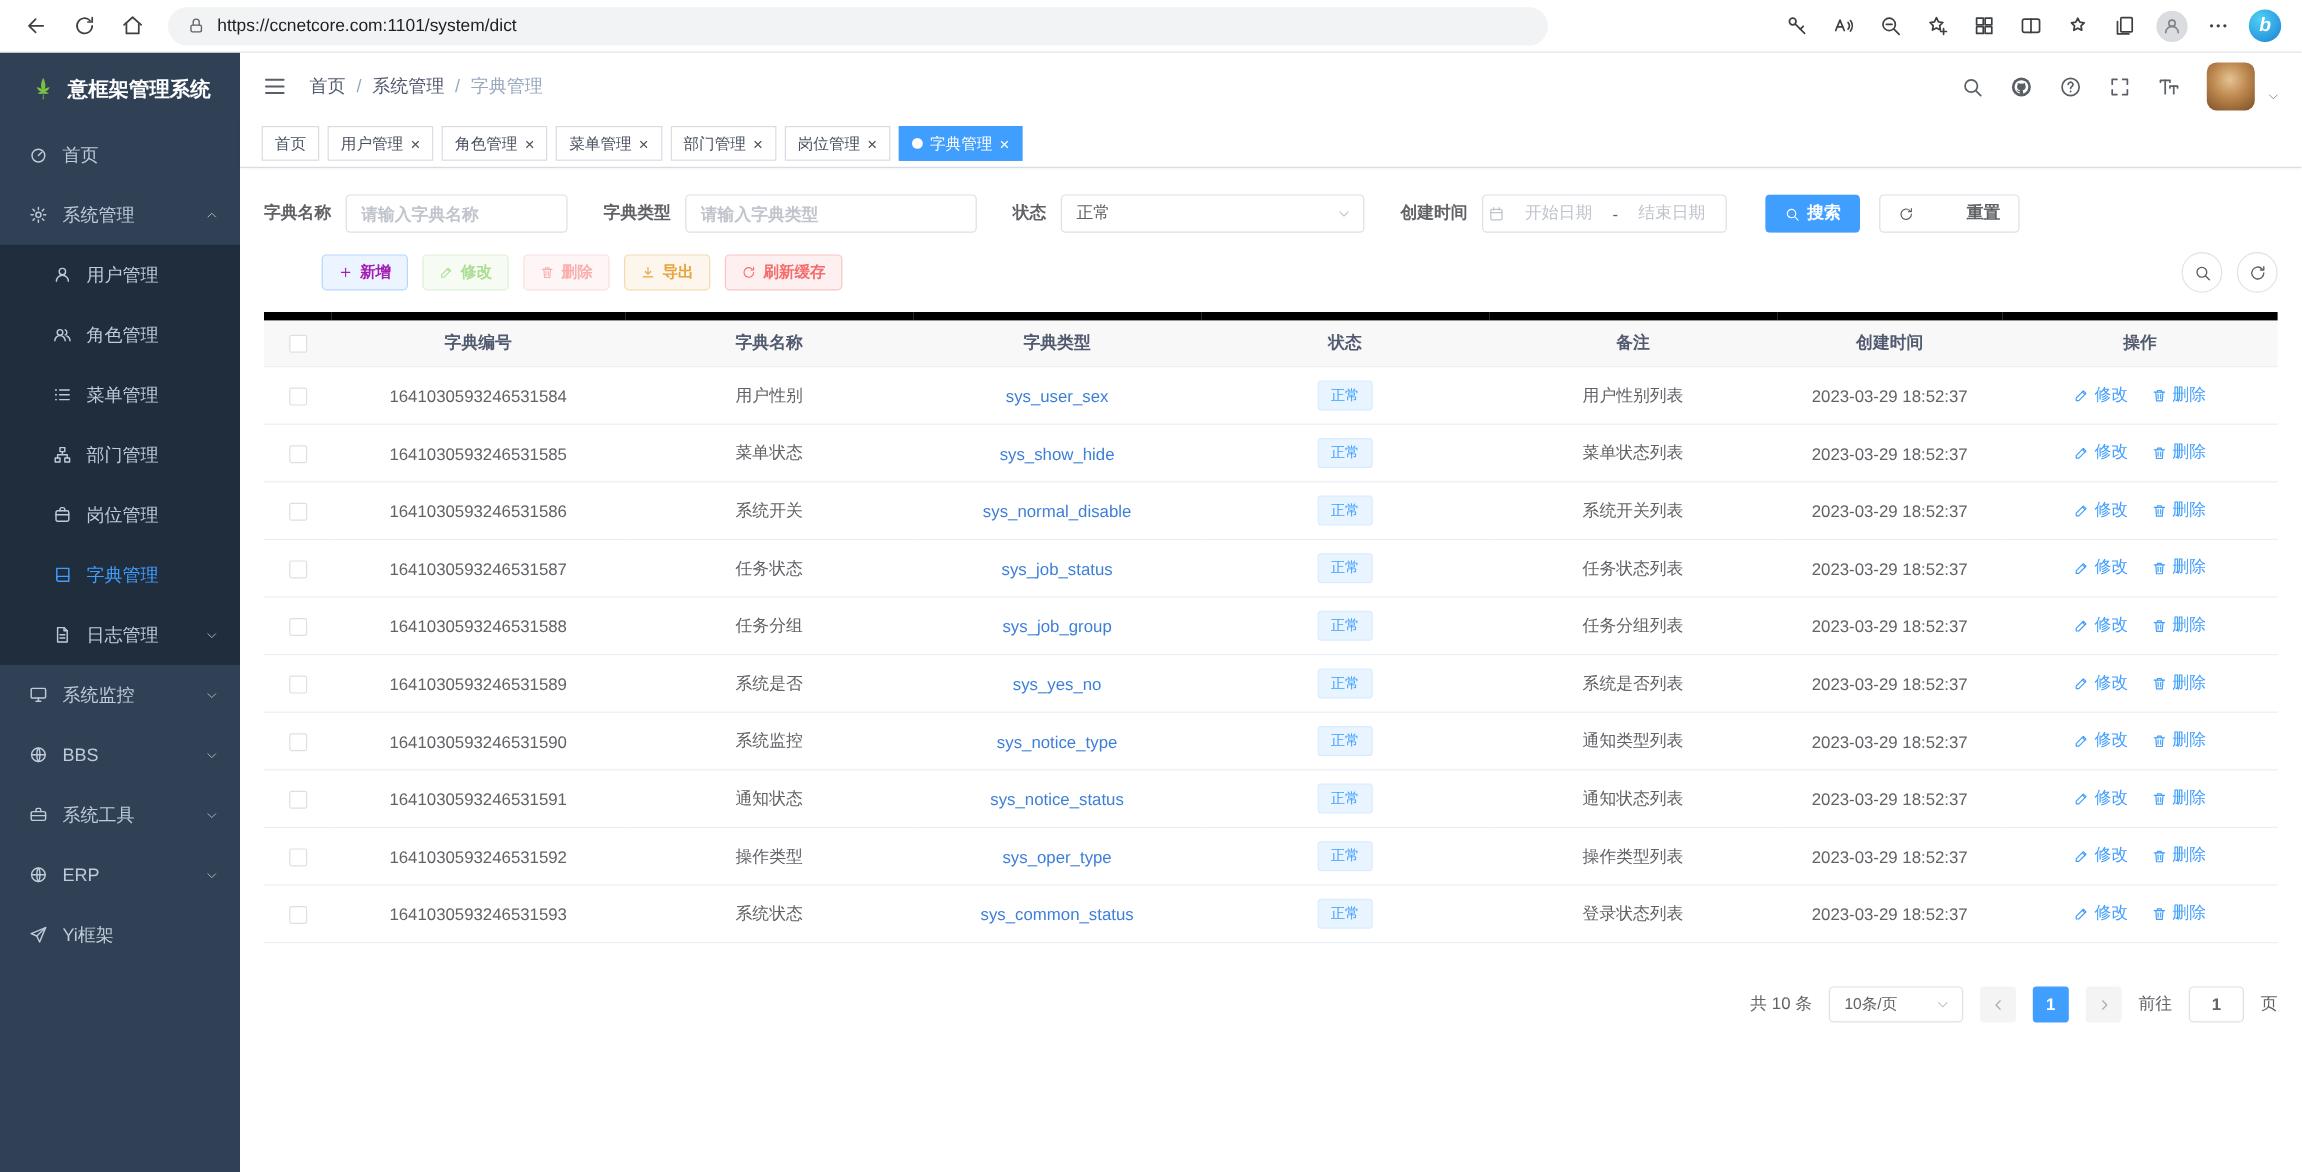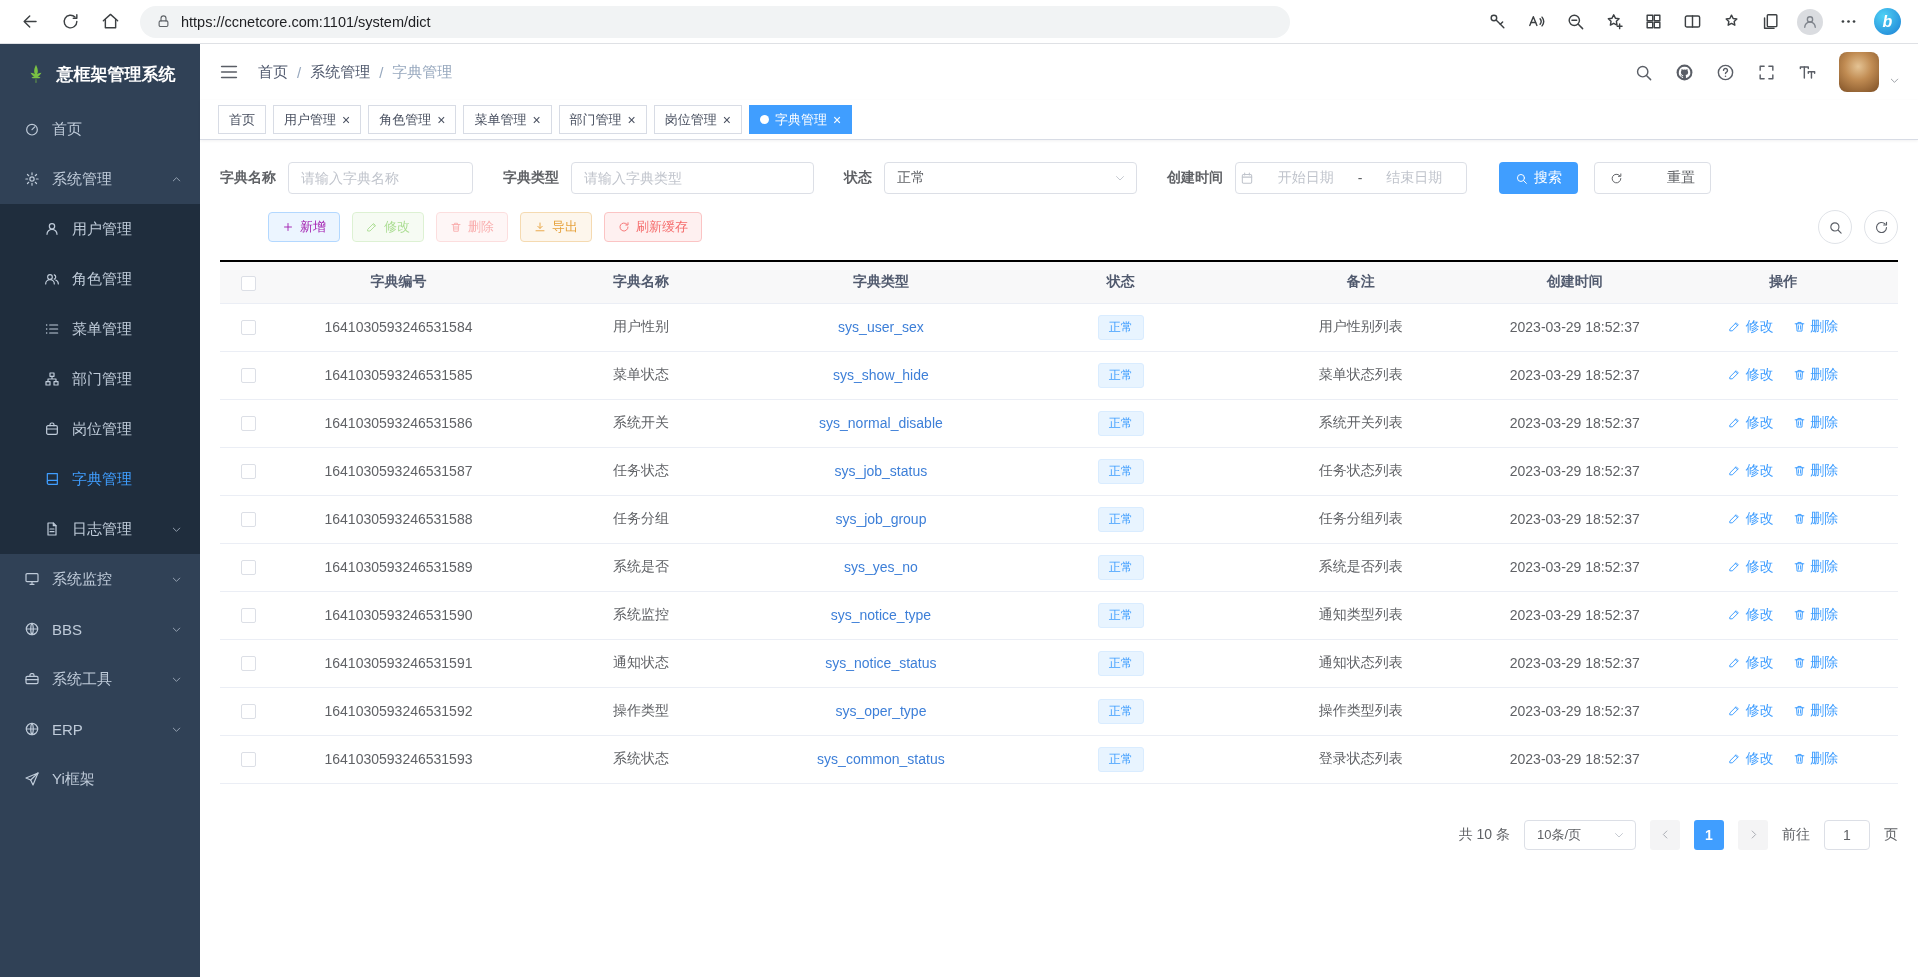--- a/index.html
+++ b/index.html
@@ -61,29 +61,29 @@
   .tab.active .dot { display:inline-block; }
   .tab-close { font-size:14px; line-height:1; }
   .tab-close:empty { display:none; }
 
   
   .content { flex:1; padding:14px 20px 0; }
 
   .filters { display:flex; align-items:center; margin-top:8px; }
   .f-group { display:flex; align-items:center; margin-right:30px; }
   .f-label { font-weight:bold; color:#606266; margin-right:12px; white-space:nowrap; }
-  input, button { font-family:inherit; }
+  input, button { font-family:inherit;font-weight:bold; }
   input.text { height:32px; border:1px solid #dcdfe6; border-radius:4px; padding:0 12px; font-size:14px; color:#606266; outline:none; background:#fff; }
   input::placeholder { color:#c0c4cc; }
   .inp-name { width:185px; }
   .inp-type { width:243px; }
   .select-box { height:32px; border:1px solid #dcdfe6; border-radius:4px; background:#fff; display:flex; align-items:center; padding:0 10px 0 12px; color:#606266; cursor:pointer; }
   .select-box .caret { margin-left:auto; width:12px; height:12px; color:#c0c4cc; }
   .sel-status { width:253px; }
-  .date-range { width:232px; height:32px; border:1px solid #dcdfe6; border-radius:4px; display:flex; align-items:center; gap:4px; padding:0 4px; color:#c0c4cc; background:#fff; cursor:pointer; }
+  .date-range { width:204px; height:32px; border:1px solid #dcdfe6; border-radius:4px; display:flex; align-items:center; gap:4px; padding:0 4px; color:#c0c4cc; background:#fff; cursor:pointer; }
   .date-range .ic { width:14px; height:14px; }
   .dr-ph { flex:1; text-align:center; }
   .dr-sep { color:#606266; }
 
   .btn { height:32px; border:1px solid transparent; border-radius:4px; padding:0 15px; font-size:14px; display:inline-flex; align-items:center; gap:6px; cursor:pointer; }
   .btn .ic { width:13px; height:13px; }
   .btn-search { background:#409eff; color:#fff; margin-left:2px; }
   .btn-reset { background:#fff; border-color:#dcdfe6; color:#606266; margin-left:16px;gap:44px; }
 
   .toolbar { display:flex; align-items:center; margin-top:16px; gap:12px; }
@@ -93,21 +93,21 @@
   .btn-edit   { color:#67c23a; background:#f0f9eb; border-color:#c2e7b0; opacity:.55; cursor:not-allowed; }
   .btn-delete { color:#f56c6c; background:#fef0f0; border-color:#fbc4c4; opacity:.55; cursor:not-allowed; }
   .btn-export { color:#e6a23c; background:#fdf6ec; border-color:#f5dab1; }
   .btn-cache  { color:#f56c6c; background:#fef0f0; border-color:#fbc4c4; }
   .tool-right { margin-left:auto; display:flex; gap:12px; }
   .circle-btn { width:34px; height:34px; border-radius:50%; border:1px solid #e0e3e8; background:#fff; color:#5a5e66; display:flex; align-items:center; justify-content:center; cursor:pointer; }
   .circle-btn .ic { width:15px; height:15px; }
 
   table.grid { width:100%; margin-top:16px; border-collapse:collapse; table-layout:fixed; font-size:14px; color:#606266; }
   .grid th { background:#f8f8f9; color:#515a6e; font-weight:bold; height:42px; text-align:center;
-             border-top:2px solid #000000; border-bottom:1px solid #ebeef5; }
+             border-top:7px solid #000000; border-bottom:1px solid #ebeef5; }
   .grid td { height:48px; text-align:center; border-bottom:1px solid #ebeef5; overflow:hidden; white-space:nowrap; }
   .cb { display:inline-block; width:15px; height:15px; border:1px solid #dcdfe6; border-radius:2px; background:#fff; vertical-align:middle; cursor:pointer; }
   .type-link { color:#3d7fd8; cursor:pointer; }
   .tag { display:inline-block; padding:3px 10px; font-size:12px; border-radius:3px; background:#e8f4ff; border:1px solid #d9ecff; color:#409eff; }
   .op { color:#409eff; display:inline-flex; align-items:center; gap:4px; cursor:pointer; }
   .op + .op { margin-left:16px; }
   .op .ic { width:13px; height:13px; }
 
   .pagination { display:flex; align-items:center; justify-content:flex-end; gap:14px; margin-top:36px; color:#606266; }
   .pg-size { width:112px; height:30px; font-size:13px; }

